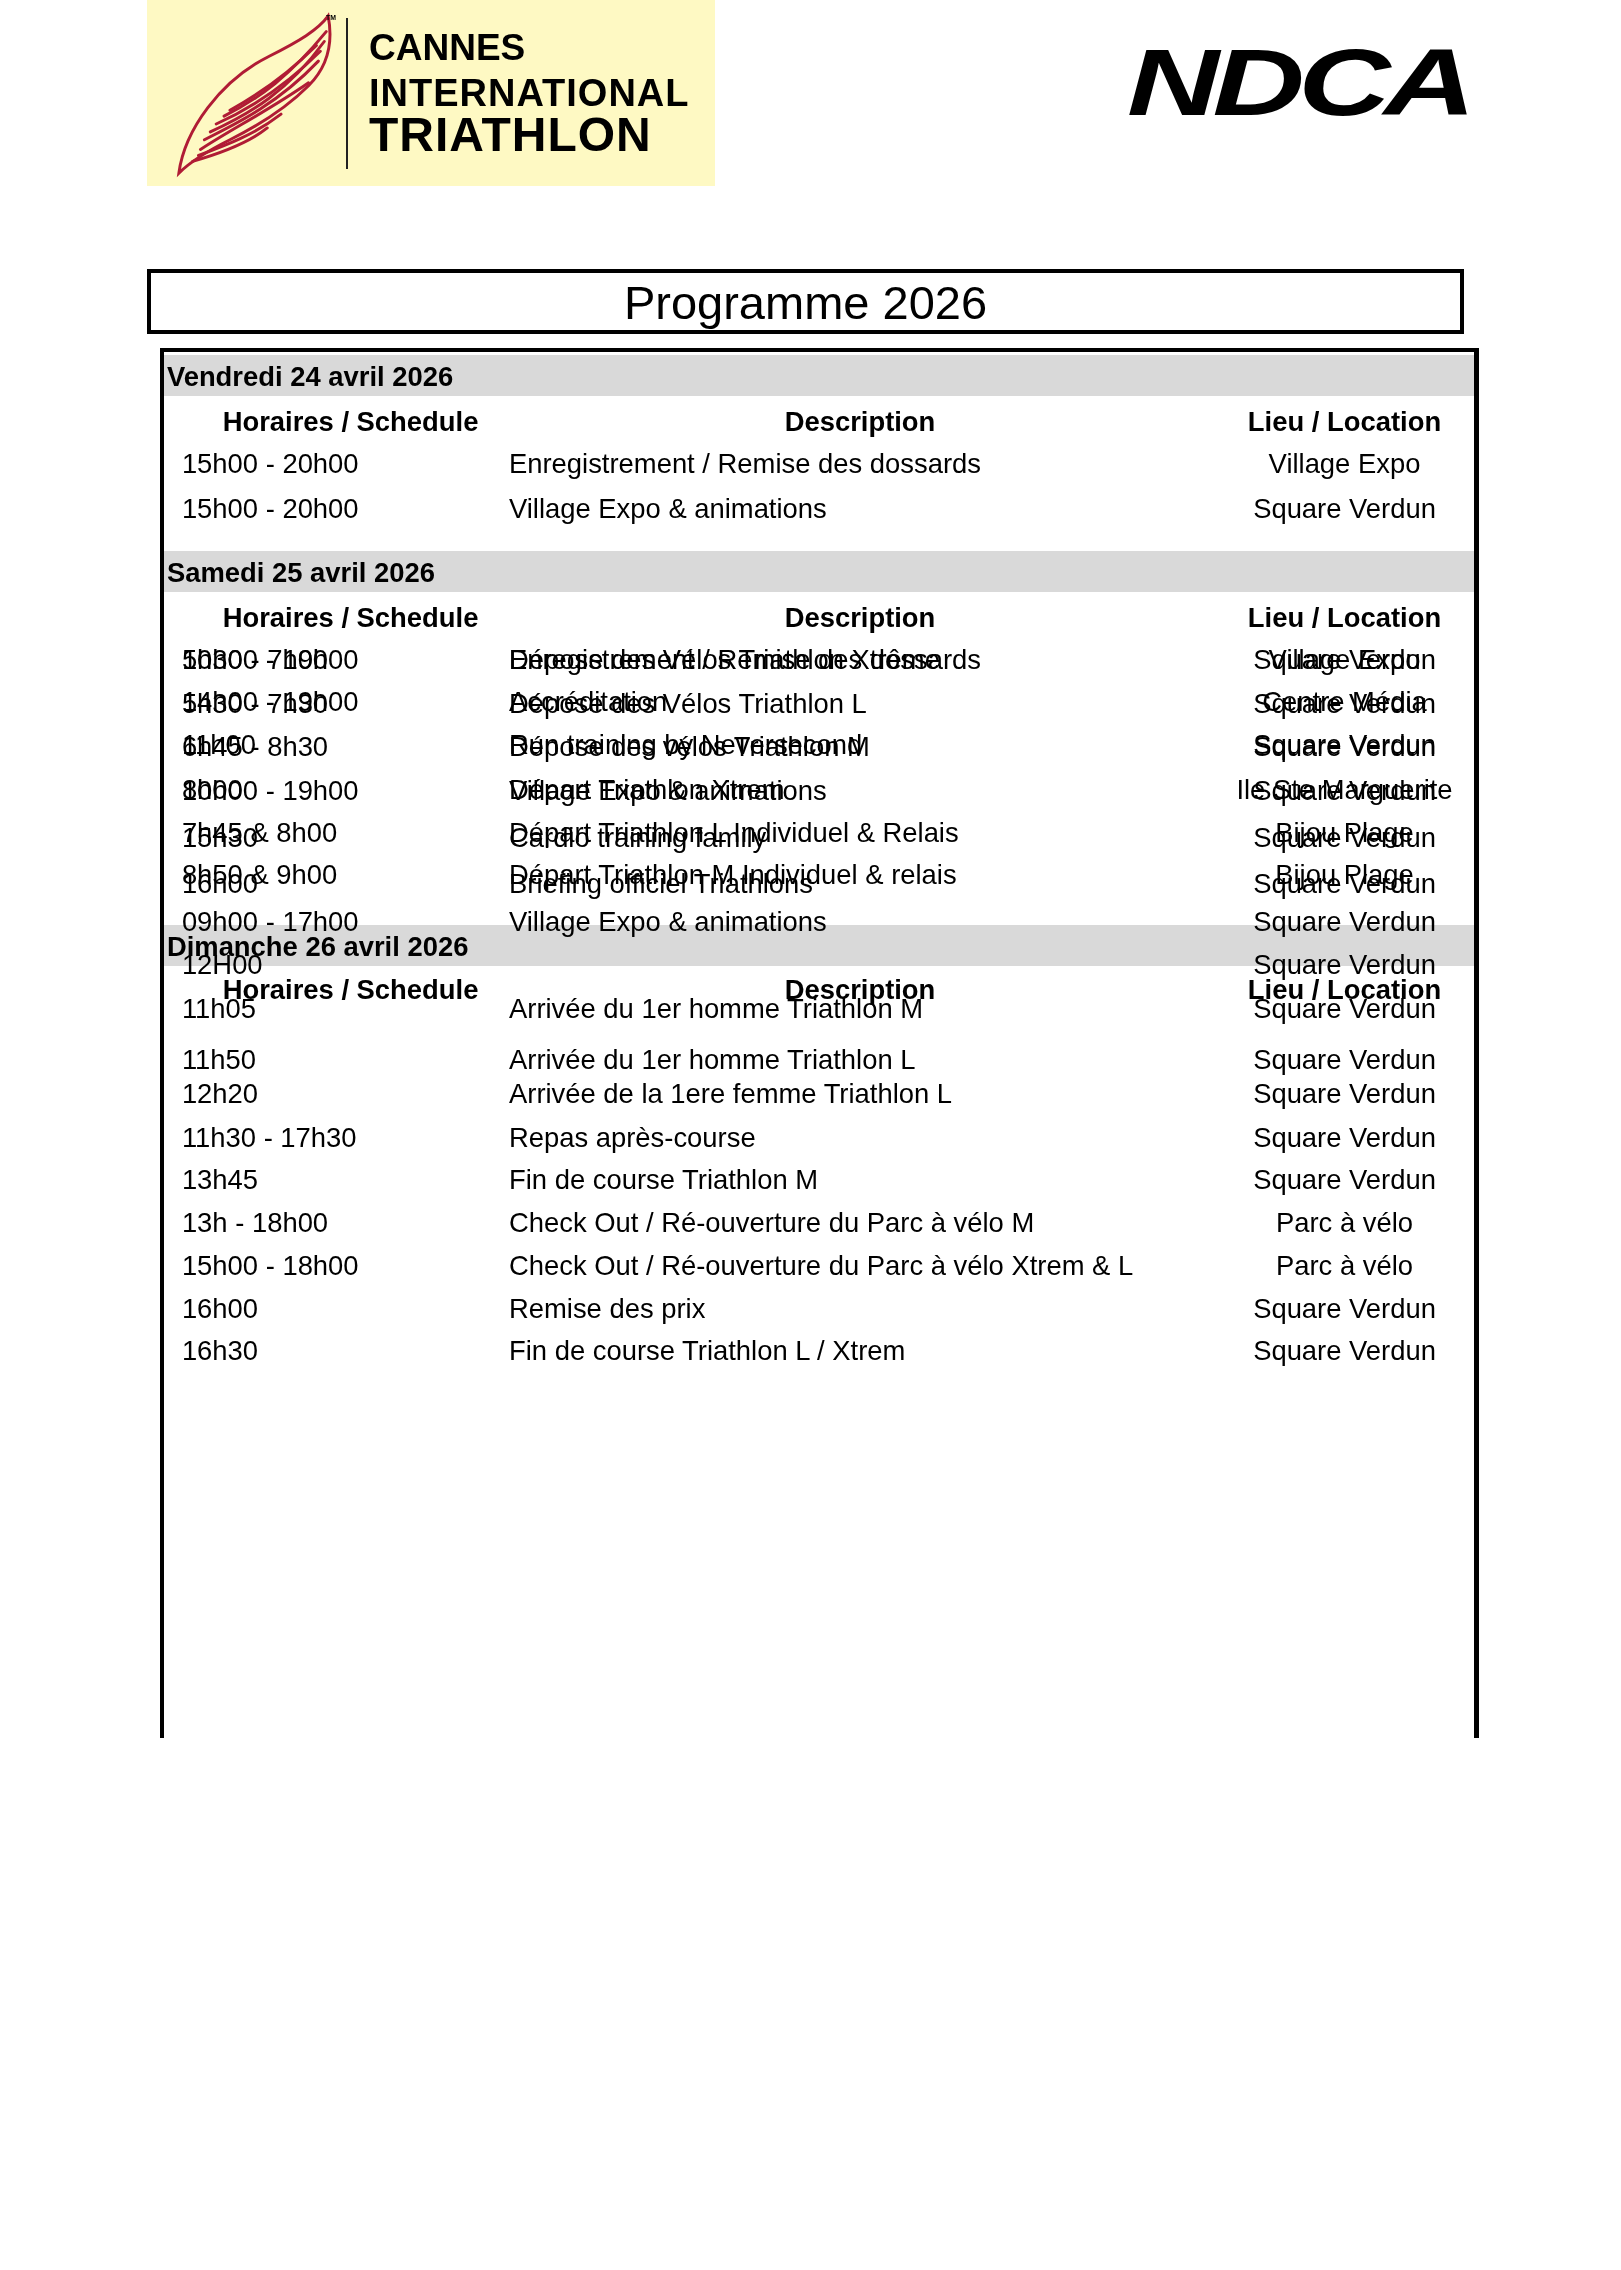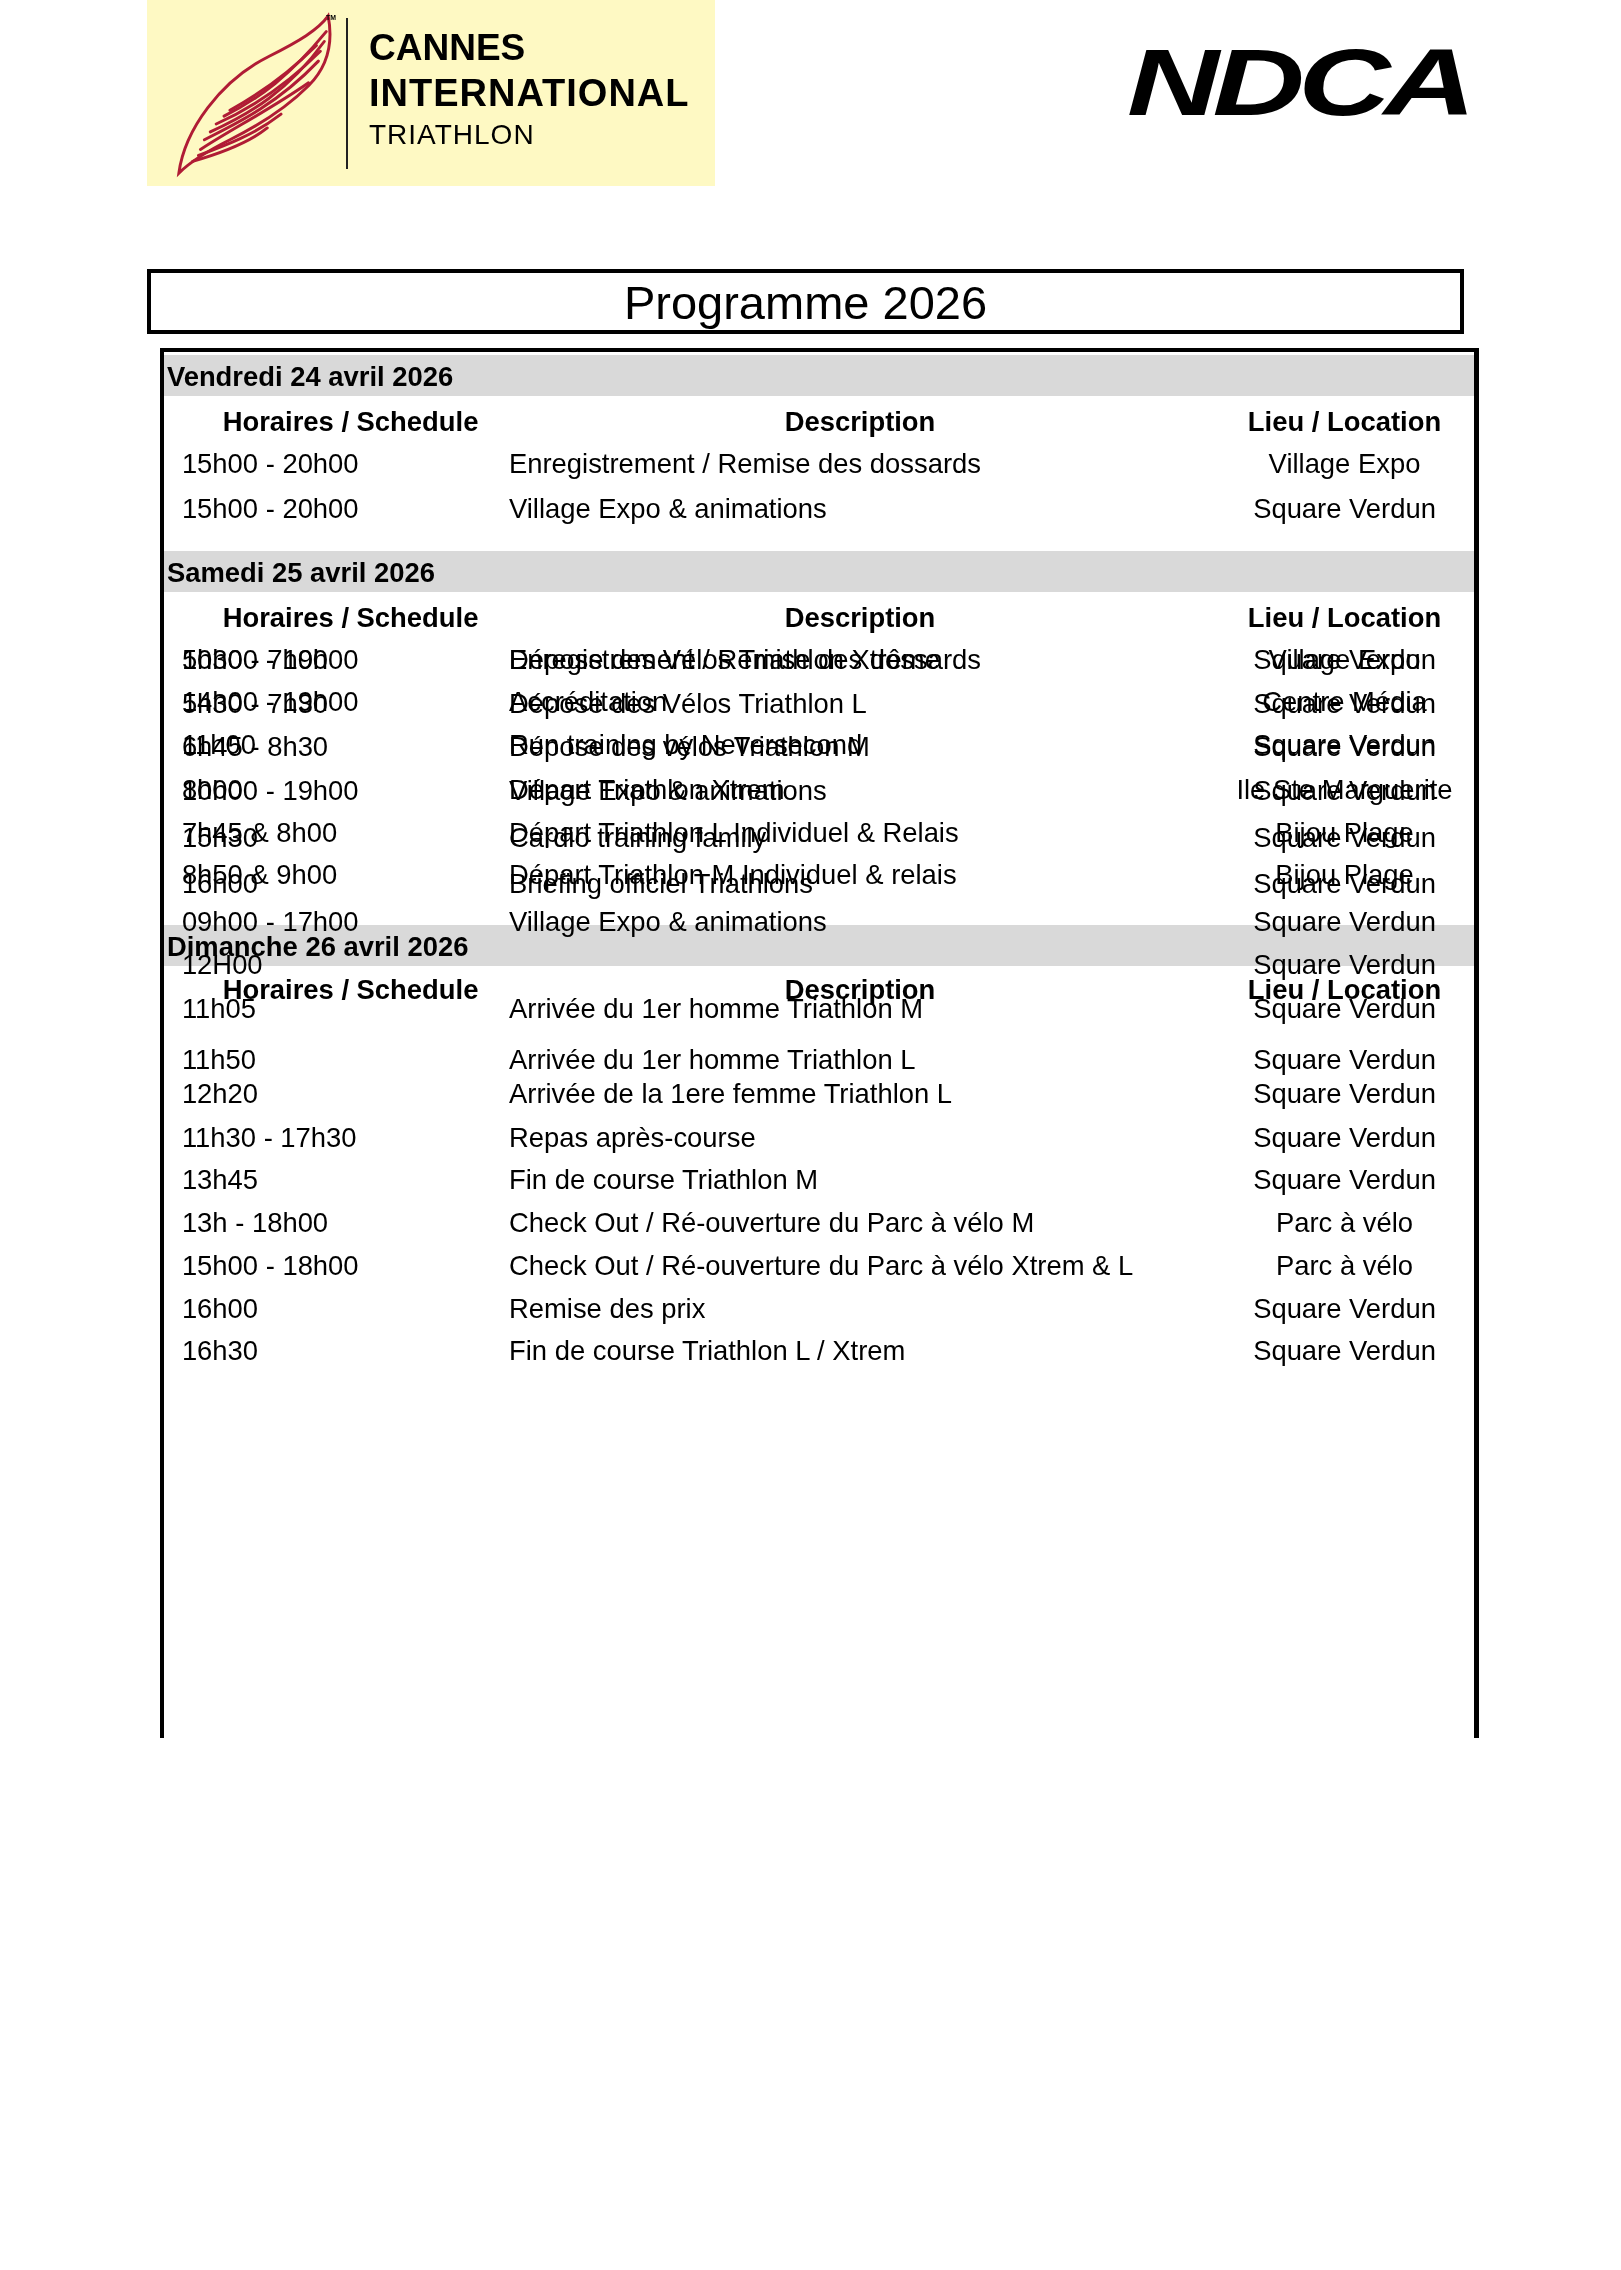--- a/index.html
+++ b/index.html
@@ -7,21 +7,21 @@
          font-family: "Liberation Sans", sans-serif; color: #000; }
 
   
   .logo-box { position: absolute; left: 147px; top: 0; width: 568px; height: 186px; background: #fef9c3; }
   .feather { position: absolute; left: 23.5px; top: 11.8px; width: 167px; height: 169px; }
   .tm { position: absolute; left: 179px; top: 13.7px; font-size: 6.9px; font-weight: bold; }
   .logo-divider { position: absolute; left: 199px; top: 17.6px; width: 2px; height: 151px; background: #222; }
   .logo-line { position: absolute; left: 222px; white-space: nowrap; line-height: 1; }
   .logo-l1 { top: 29px; font-size: 37px; font-weight: bold; letter-spacing: 0px; }
   .logo-l2 { top: 74px; font-size: 38px; font-weight: bold; letter-spacing: 1px; }
-  .logo-l3 { top: 121px; font-size: 28px; font-weight: normal; letter-spacing: 1px; }
+  .logo-l3 { top: 111px; font-size: 48px; font-weight: bold; letter-spacing: 1px; }
 
   
   .ndca { position: absolute; left: 1127px; top: 35px; font-family: "Liberation Sans", sans-serif;
           font-weight: bold; font-style: italic; font-size: 114px; line-height: 1; letter-spacing: -5.9px;
           transform: scaleX(1.12) scaleY(0.83); transform-origin: left top; }
 
   
   .title-box { position: absolute; left: 147px; top: 269px; width: 1309px; height: 57px;
                border: 4.9px solid #000; }
   .title-text { position: absolute; left: 0; right: 0; top: 3.9px; text-align: center;

